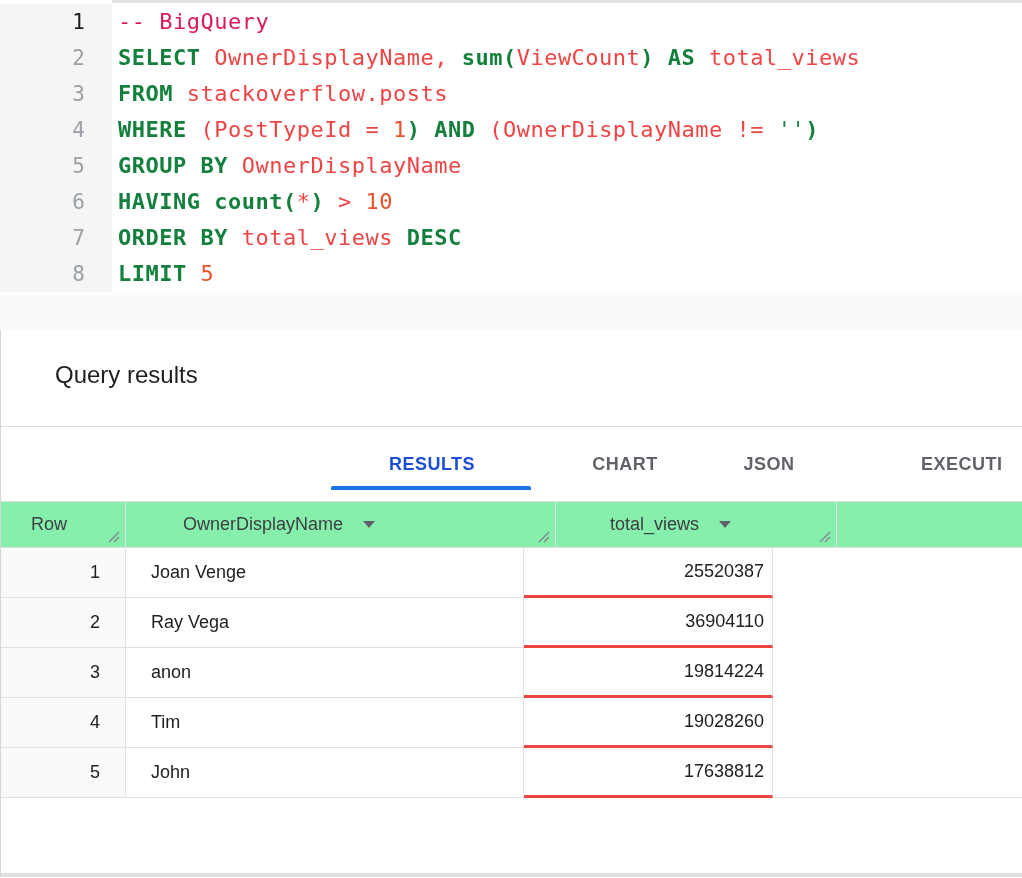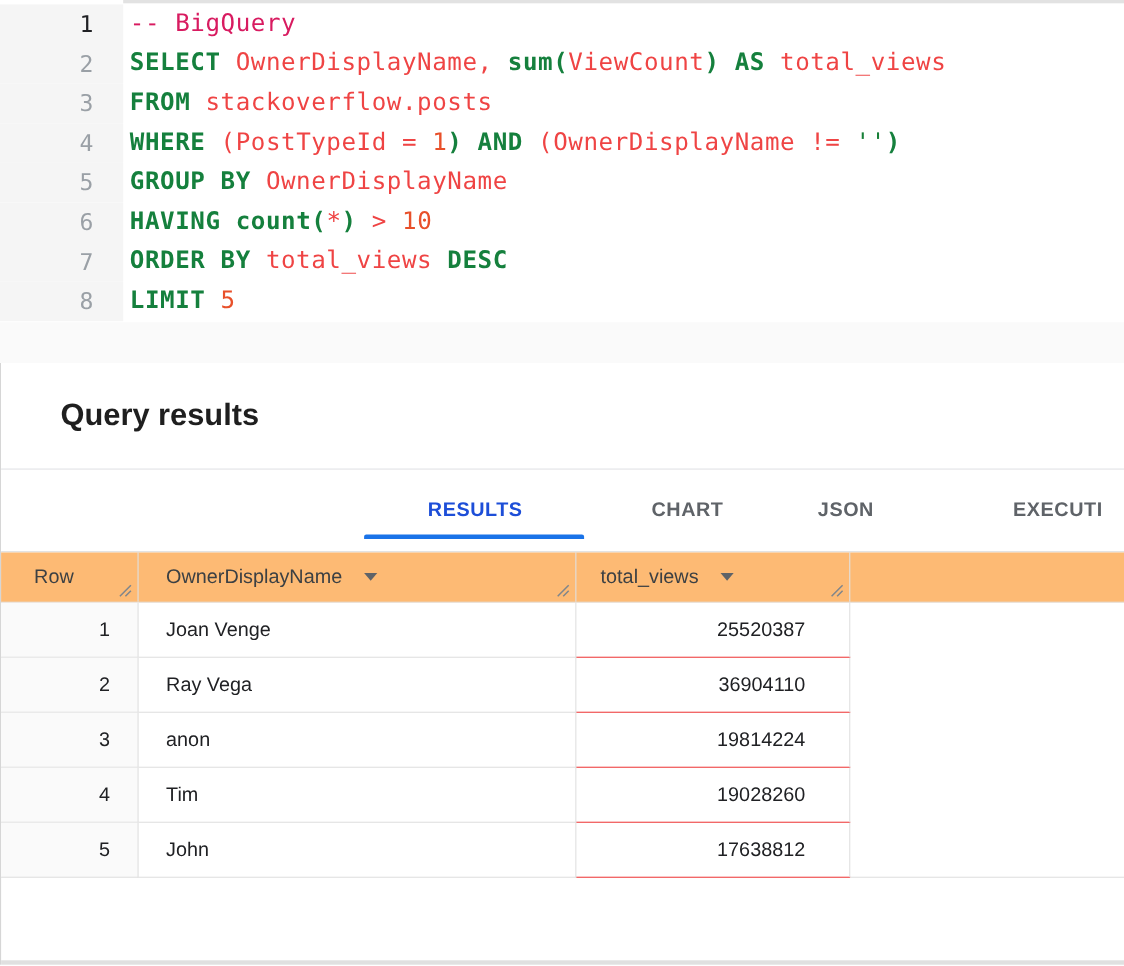--- a/index.html
+++ b/index.html
@@ -23,51 +23,51 @@
   .tok-pl  { color:#ef4444; }
   .tok-cm  { color:#D81B60;margin-top:17px; }
   .tok-num { color:#E8502A; }
   .tok-str { color:#188038; }
   .hscroll-band { position:absolute; left:0; right:0; top:293px; height:37px; background:#FAFAFA; }
 
   
   .results-panel { position:relative; width:1022px; height:547px; border-left:1px solid #D6D6D6; }
 
   .qr-header { height:97px; background:#fff; border-bottom:1px solid #DADCE0; }
-  .qr-title { padding:31px 0 0 54px; font-size:28px; font-weight:700; color:#1F1F1F; }
+  .qr-title { padding:31px 0 0 54px; font-size:24px; font-weight:400; color:#1F1F1F; }
 
   .tabbar { position:relative; height:75px; background:#fff; border-bottom:1px solid #E0E0E0; }
   .tab { position:absolute; top:50%; transform:translate(-50%,-50%); white-space:nowrap;
          font-size:18px; font-weight:700; letter-spacing:0.5px; color:#5F6368; cursor:pointer; }
   .tab.active { color:#1d4ed8; }
   .tab.clip { transform:translate(0,-50%); }
   .tab-indicator { position:absolute; top:59px; left:330px; width:200px; height:4px;
                    background:#1A73E8; border-radius:2px 2px 0 0; }
 
   
-  .tbl-header { display:flex; height:46px; background:#fdba74; border-bottom:1px solid #E0E0E0; }
+  .tbl-header { display:flex; height:46px; background:#86efac; border-bottom:1px solid #E0E0E0;gap:32px; }
   .th { position:relative; display:flex; align-items:center; font-size:18px; font-weight:500;
         color:#3C4043; }
   .th-0 { width:125px; flex:0 0 125px; padding-left:30px; border-right:1px solid #E0E0E0; }
   .th-1 { width:398px; flex:0 0 398px; padding-left:25px; border-right:1px solid #E0E0E0; }
   .th-2 { width:249px; flex:0 0 249px; padding-left:22px; border-right:1px solid #E0E0E0; }
   .th-3 { flex:1 1 auto; }
   .sort-arrow { display:inline-block; width:0; height:0; margin-left:20px;
                 border-left:6px solid transparent; border-right:6px solid transparent;
                 border-top:7px solid #5F6368; cursor:pointer; }
   .grip { position:absolute; right:3px; bottom:2px; width:16px; height:16px; cursor:col-resize; }
 
   .tbl-row { display:flex; height:50px; background:#fff; font-size:18px; color:#202124; }
   .td { display:flex; align-items:center; }
   .td-0 { width:125px; flex:0 0 125px; background:#FAFAFA; justify-content:flex-end;
           padding-right:25px; border-right:1px solid #E0E0E0; border-bottom:1px solid #E0E0E0; }
   .td-1 { width:398px; flex:0 0 398px; padding-left:25px;
           border-right:1px solid #E0E0E0; border-bottom:1px solid #E0E0E0;text-align:right; }
-  .td-2 { width:249px; flex:0 0 249px; justify-content:flex-end; padding-right:40px;
-          border-right:1px solid #E0E0E0; border-bottom:1px solid #ef4444; }
+  .td-2 { width:249px; flex:0 0 249px; justify-content:flex-end; padding-right:8px;
+          border-right:1px solid #E0E0E0; border-bottom:3px solid #ef4444; }
   .td-3 { flex:1 1 auto; }
   .tbl-row:last-child .td-3 { border-bottom:1px solid #E0E0E0; }
 
   .bottom-strip { position:absolute; bottom:0; left:0; right:0; height:4px; background:#E0E0E0; }
 </style>
 </head>
 <body>
 
 <div class="editor">
   <div class="editor-topline"></div>

